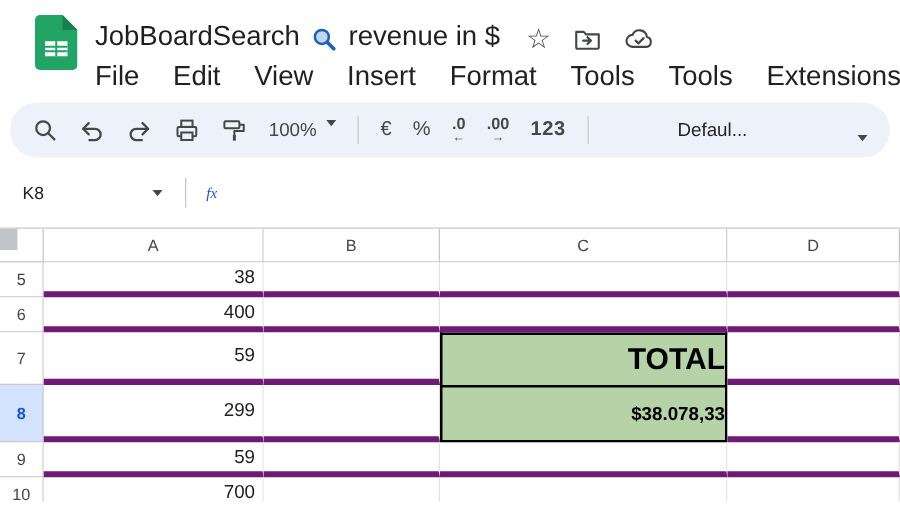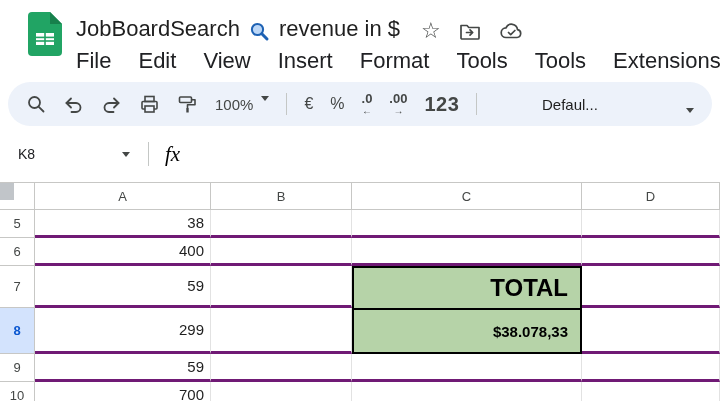--- a/index.html
+++ b/index.html
@@ -23,47 +23,47 @@
              color:#444746; font-size:15px; }
   .tbtn { display:flex; align-items:center; justify-content:center; cursor:pointer; }
   .caret { width:0; height:0; border-left:4px solid transparent; border-right:4px solid transparent;
            border-top:5px solid #444746; display:inline-block; }
   .vdiv { width:1px; height:22px; background:#c4c7c5; }
   .zoom-group { display:flex; align-items:flex-start; gap:8px; cursor:pointer; }
   .fmt-sym { font-size:16px; font-weight:500; }
   .dec-group { display:flex; flex-direction:column; align-items:center; line-height:1;
                font-weight:600; font-size:13px; cursor:pointer; }
   .dec-arrow { font-size:10px; margin-top:1px; }
-  .more-formats { font-weight:600; font-size:20px; letter-spacing:0.5px; }
+  .more-formats { font-weight:600; font-size:16px; letter-spacing:0.5px; }
   .font-selector { margin-left:auto; width:152px; display:flex; justify-content:space-between;
                    align-items:flex-end; cursor:pointer; color:#1f1f1f; }
 
   
   .fbar { height:57px; display:flex; align-items:center; padding-left:18px;
           border-bottom:1px solid #c7c7c5; }
   .name-box { width:112px; display:flex; justify-content:space-between; align-items:center;
               font-size:14px; color:#202124; cursor:pointer; }
   .fbar .vdiv { margin:0 16px 0 18px; height:24px; }
-  .fx { font-family:"Liberation Serif", serif; font-style:italic; font-size:21px; color:#000000; }
+  .fx { font-family:"Liberation Serif", serif; font-style:italic; font-size:12px; color:#1d4ed8; }
 
   
   .grid { display:grid; grid-template-columns:35px 176px 141px 230px 1fr;
           grid-template-rows:27px 28px 28px 42px 46px 28px 28px;
           height:218px; overflow:hidden; font-size:15px; }
   .corner { position:relative; border-right:1px solid #c7c7c5; border-bottom:1px solid #c7c7c5; background:#fff; }
   .corner-marker { position:absolute; left:0; top:0; width:14px; height:17px; background:#c1c5c9; }
   .gh, .rh { display:flex; align-items:center; justify-content:center;
              color:#444746; font-size:13px; background:#fff;
              border-right:1px solid #c7c7c5; border-bottom:1px solid #c7c7c5; cursor:pointer; }
   .gh { border-bottom:1px solid #c7c7c5; }
   .rh.sel { background:#d3e3fd; color:#0b57d0; font-weight:700; }
   .cell { display:flex; align-items:center; justify-content:flex-end; padding-right:6px;
-          color:#1f1f1f; border-right:1px solid #e2e2e2; border-bottom:3px solid #701a75;
+          color:#1f1f1f; border-right:1px solid #e2e2e2; border-bottom:5px solid #701a75;
           background:#fff; cursor:cell; overflow:hidden; white-space:nowrap; }
-  .green { background:#b6d3a8; border:2px solid #000; font-weight:700; color:#000; padding-right:12px; }
+  .green { background:#b6d3a8; border:2px solid #000; font-weight:700; color:#000; padding-right:0; }
   .green.total { font-size:24px; border-bottom:none; }
   .green.amount { font-size:15px;text-align:right; }
 
   svg { display:block; }
 </style>
 </head>
 <body>
 
 <div class="app">
 

